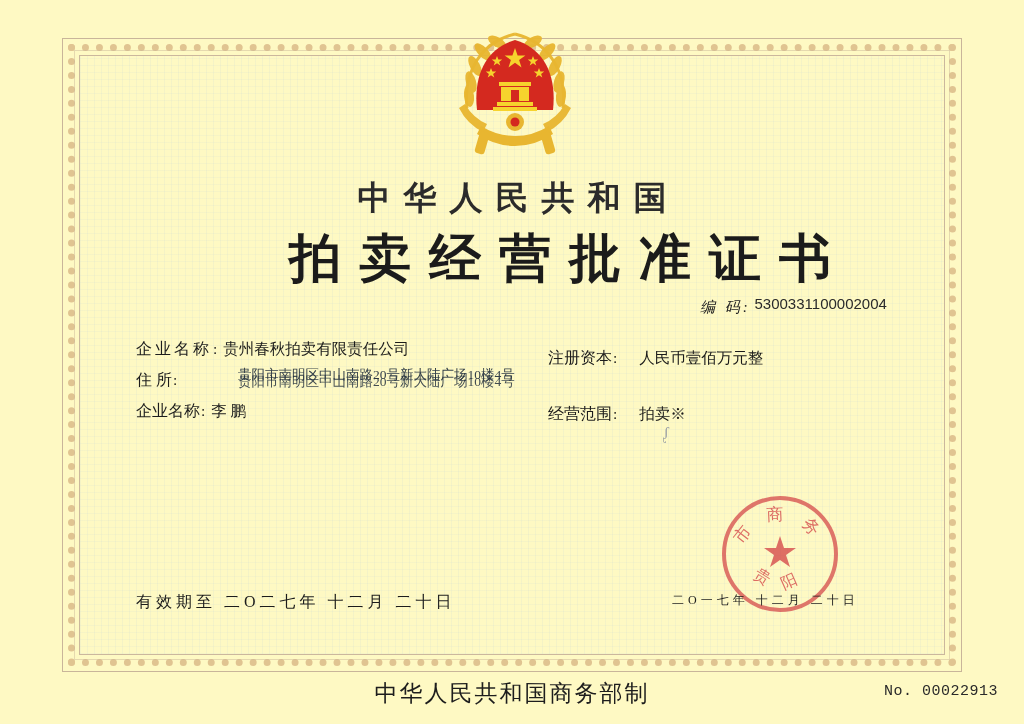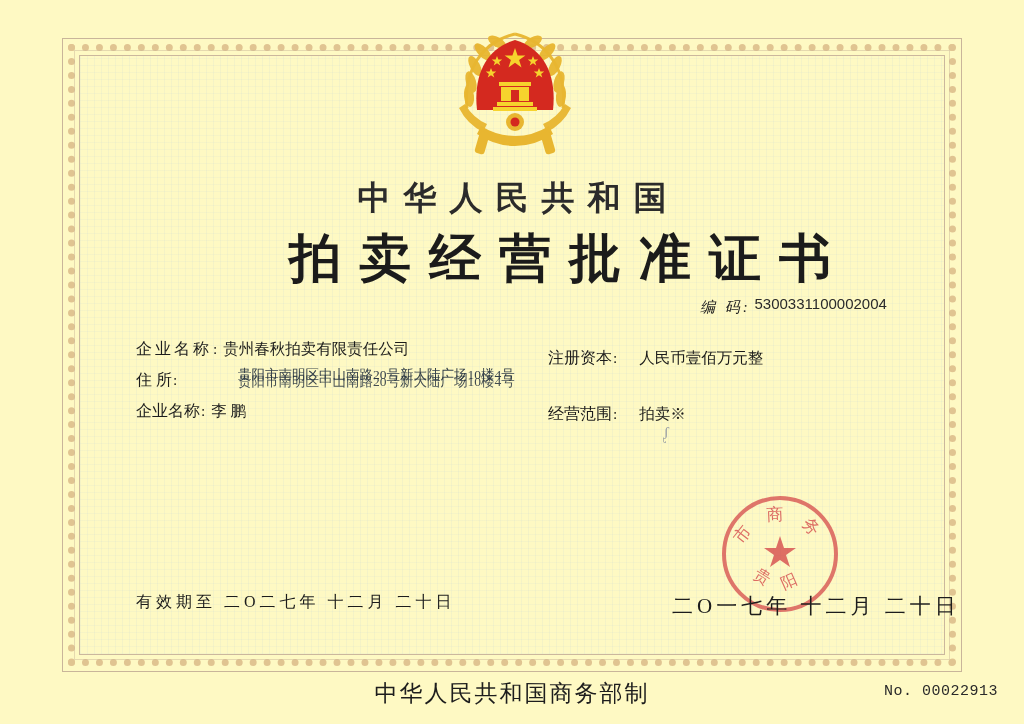--- a/index.html
+++ b/index.html
@@ -178,21 +178,21 @@
     left: 136px;
     top: 592px;
     font-size: 16px;
     letter-spacing: 4px;
     color: #1c1c1c;
   }
   .issue-date {
     position: absolute;
     left: 672px;
     top: 592px;
-    font-size: 21px;
+    font-size: 12px;
     letter-spacing: 4px;
     color: #1c1c1c;
   }
 
   
   .seal {
     position: absolute;
     left: 718px;
     top: 492px;
     width: 124px;

